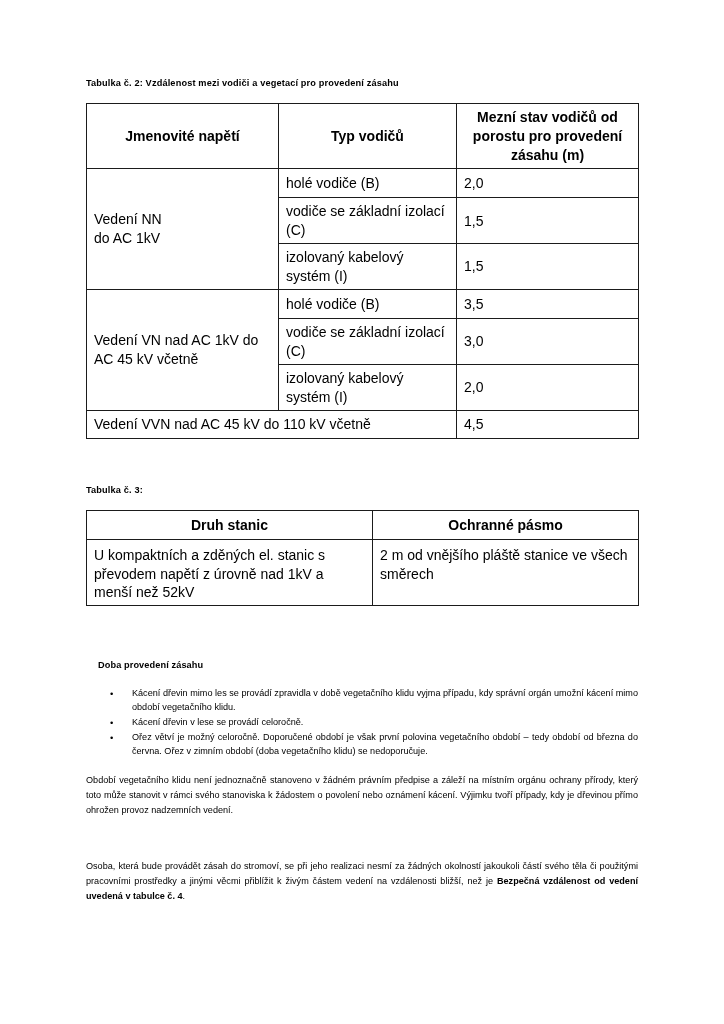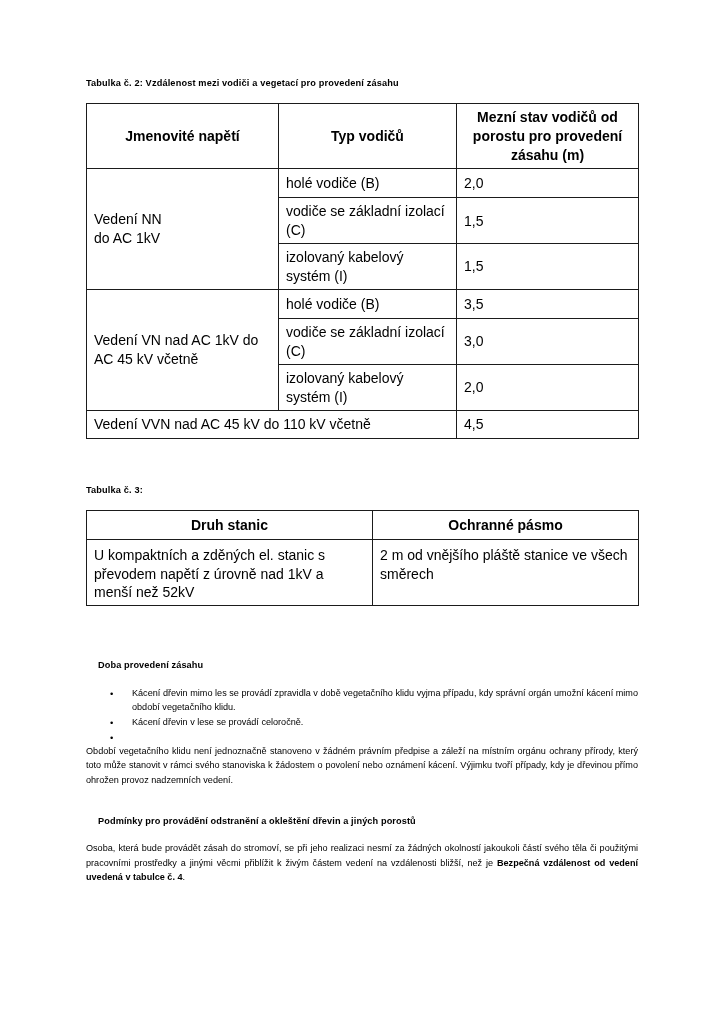--- a/index.html
+++ b/index.html
@@ -277,30 +277,30 @@
       <li>
         <span class="bullet-dot">•</span>
         <span>Kácení dřevin mimo les se provádí zpravidla v době vegetačního klidu vyjma případu, kdy správní orgán umožní kácení mimo období vegetačního klidu.</span>
       </li>
       <li>
         <span class="bullet-dot">•</span>
         <span>Kácení dřevin v lese se provádí celoročně.</span>
       </li>
       <li>
         <span class="bullet-dot">•</span>
+        <span>Ořez větví je možný celoročně. Doporučené období je však první polovina vegetačního období – tedy období od března do června. Ořez v zimním období (doba vegetačního klidu) se nedoporučuje.</span>
       </li>
     </ul>
 
     <div class="gap-para"></div>
 
     <div class="para">Období vegetačního klidu není jednoznačně stanoveno v žádném právním předpise a záleží na místním orgánu ochrany přírody, který toto může stanovit v rámci svého stanoviska k žádostem o povolení nebo oznámení kácení. Výjimku tvoří případy, kdy je dřevinou přímo ohrožen provoz nadzemních vedení.</div>
 
     <div class="gap-before-h2"></div>
 
-    <div class="section-heading">Podmínky pro provádění odstranění a okleštění dřevin a jiných porostů</div>
 
     <div class="gap-heading-body"></div>
 
     <div class="para">
       <span>Osoba, která bude provádět zásah do stromoví, se při jeho realizaci nesmí za žádných okolností jakoukoli částí svého těla či použitými pracovními prostředky a jinými věcmi přiblížit k živým částem vedení na vzdálenosti bližší, než je </span><span class="b">Bezpečná vzdálenost od vedení uvedená v tabulce č. 4</span><span>.</span>
     </div>
 
   </div>
 </div>
 

